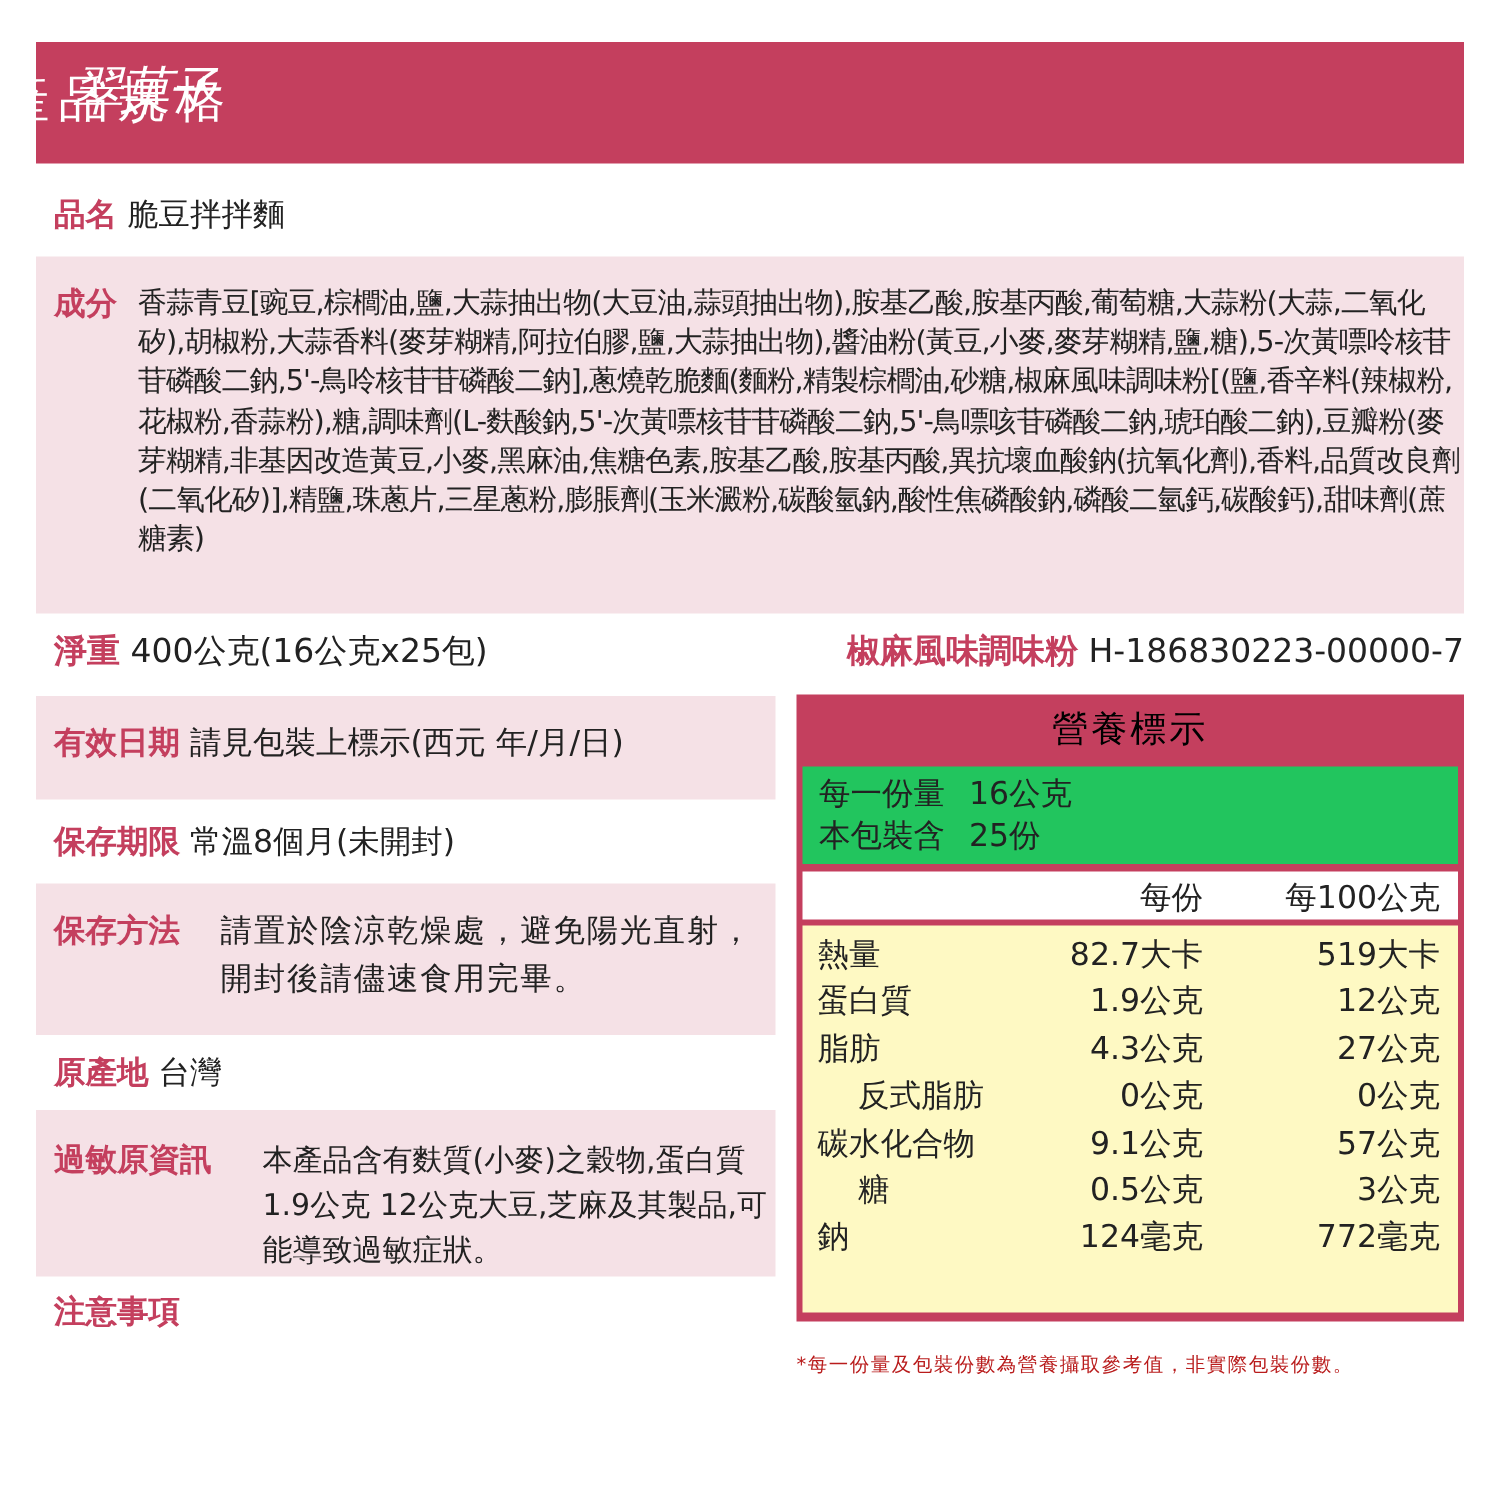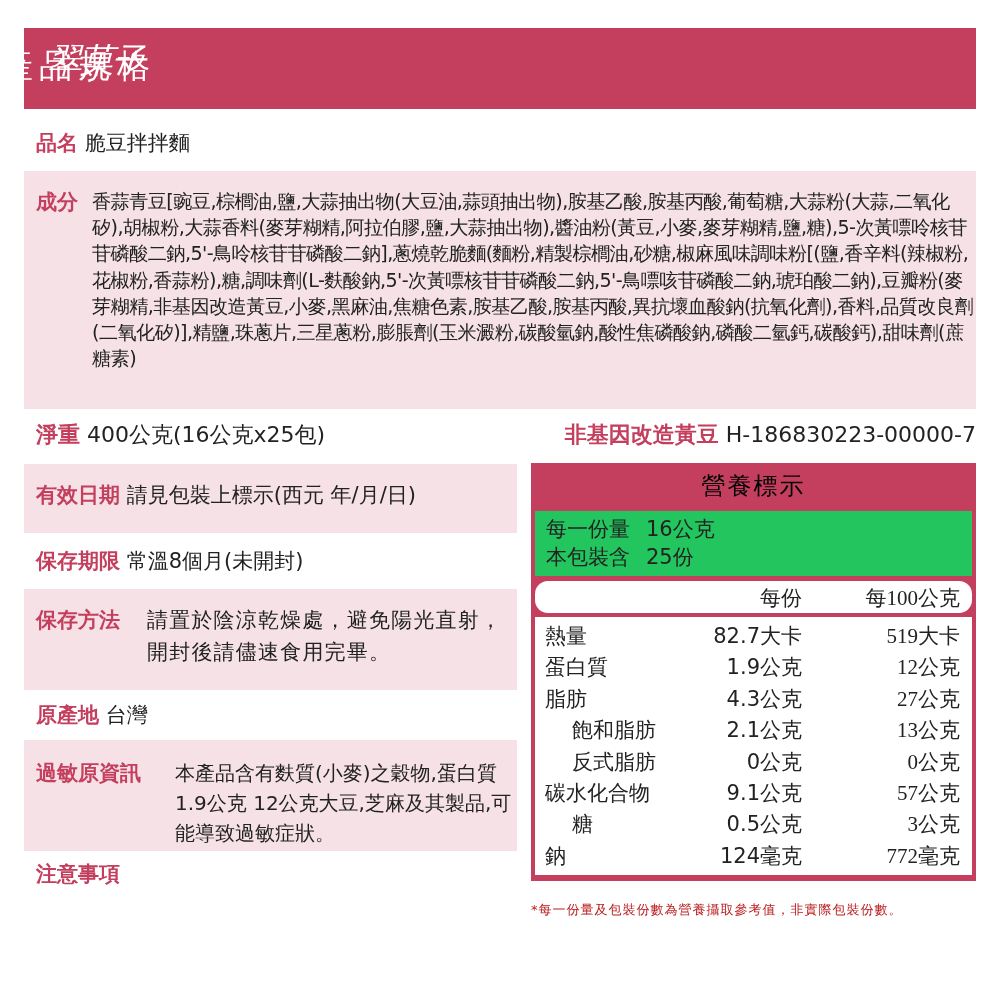--- a/index.html
+++ b/index.html
@@ -35,24 +35,24 @@
   .origin-row { left: 36px; top: 700px; font-size: 21px; }
   .allergy-label { position: absolute; left: 36px; top: 758px; font-size: 21px; line-height: 30px; }
   .allergy-text { position: absolute; left: 175px; top: 758px; width: 340px; font-size: 20px; line-height: 30px; }
   .notice-row { left: 36px; top: 859px; font-size: 21px; }
 
   
   .nut { position: absolute; left: 531px; top: 463px; width: 445px; height: 418px; background: #c43f5e; }
   .nut-title { position: absolute; left: 0; top: 0; width: 445px; height: 46px; line-height: 46px; text-align: center; color: #000000; font-size: 24px; letter-spacing: 2px; }
   .nut-serv { position: absolute; left: 4px; top: 48px; width: 437px; height: 65px; background: #22c55e; padding: 4px 0 0 11px; font-size: 21px; line-height: 28px; }
   .nut-serv span.v { margin-left: 16px; }
-  .nut-head { position: absolute; left: 4px; top: 118px; width: 437px; height: 32px; background: #fff; font-size: 21px; line-height: 34px; border-radius: 13px; }
-  .nut-body { position: absolute; left: 4px; top: 154px; width: 437px; height: 258px; background: #ffffff; padding-top: 4px; }
+  .nut-head { position: absolute; left: 4px; top: 118px; width: 437px; height: 32px; background: #fff; font-size: 21px; line-height: 34px; }
+  .nut-body { position: absolute; left: 4px; top: 154px; width: 437px; height: 258px; background: #fef9c3; padding-top: 4px; }
   .col-a { position: absolute; right: 170px; text-align: right; }
-  .col-b { position: absolute; right: 12px; text-align: left; font-family: Liberation Serif, serif; }
+  .col-b { position: absolute; right: 12px; text-align: left; }
   .nrow { position: relative; height: 31.4px; font-size: 21px; line-height: 31px; }
   .nrow .n { position: absolute; left: 10px; }
   .nrow.indent .n { left: 37px; }
   .footnote { position: absolute; left: 531px; top: 884px; width: 445px; font-size: 13px; color: #b91c1c; letter-spacing: 1px; margin-top: 17px; }
 </style>
 </head>
 <body>
 
 <div class="header-bar"></div>
 <div class="logo">翠菓子</div>
@@ -65,21 +65,21 @@
 
 <div class="ing-box pink"></div>
 <div class="ing-label label">成分</div>
 <div class="ing-text">香蒜青豆[豌豆,棕櫚油,鹽,大蒜抽出物(大豆油,蒜頭抽出物),胺基乙酸,胺基丙酸,葡萄糖,大蒜粉(大蒜,二氧化矽),胡椒粉,大蒜香料(麥芽糊精,阿拉伯膠,鹽,大蒜抽出物),醬油粉(黃豆,小麥,麥芽糊精,鹽,糖),5-次黃嘌呤核苷苷磷酸二鈉,5'-鳥呤核苷苷磷酸二鈉],蔥燒乾脆麵(麵粉,精製棕櫚油,砂糖,椒麻風味調味粉[(鹽,香辛料(辣椒粉,花椒粉,香蒜粉),糖,調味劑(L-麩酸鈉,5'-次黃嘌核苷苷磷酸二鈉,5'-鳥嘌咳苷磷酸二鈉,琥珀酸二鈉),豆瓣粉(麥芽糊精,非基因改造黃豆,小麥,黑麻油,焦糖色素,胺基乙酸,胺基丙酸,異抗壞血酸鈉(抗氧化劑),香料,品質改良劑(二氧化矽)],精鹽,珠蔥片,三星蔥粉,膨脹劑(玉米澱粉,碳酸氫鈉,酸性焦磷酸鈉,磷酸二氫鈣,碳酸鈣),甜味劑(蔗糖素)</div>
 
 <div class="row weight-row">
   <span class="label">淨重</span>
   <span>400公克(16公克x25包)</span>
 </div>
 <div class="row reg-row">
-  <span class="label">非基因改造黃豆</span>
+  <span class="label">椒麻風味調味粉</span>
   <span>H-186830223-00000-7</span>
 </div>
 
 <div class="left-block pink lb-exp"></div>
 <div class="row exp-row">
   <span class="label">有效日期</span>
   <span>請見包裝上標示(西元 年/月/日)</span>
 </div>
 
 <div class="row shelf-row">
@@ -128,25 +128,20 @@
       <span class="n">蛋白質</span>
       <span class="col-a">1.9公克</span>
       <span class="col-b">12公克</span>
     </div>
     <div class="nrow">
       <span class="n">脂肪</span>
       <span class="col-a">4.3公克</span>
       <span class="col-b">27公克</span>
     </div>
     <div class="nrow indent">
-      <span class="n">飽和脂肪</span>
-      <span class="col-a">2.1公克</span>
-      <span class="col-b">13公克</span>
-    </div>
-    <div class="nrow indent">
       <span class="n">反式脂肪</span>
       <span class="col-a">0公克</span>
       <span class="col-b">0公克</span>
     </div>
     <div class="nrow">
       <span class="n">碳水化合物</span>
       <span class="col-a">9.1公克</span>
       <span class="col-b">57公克</span>
     </div>
     <div class="nrow indent">

